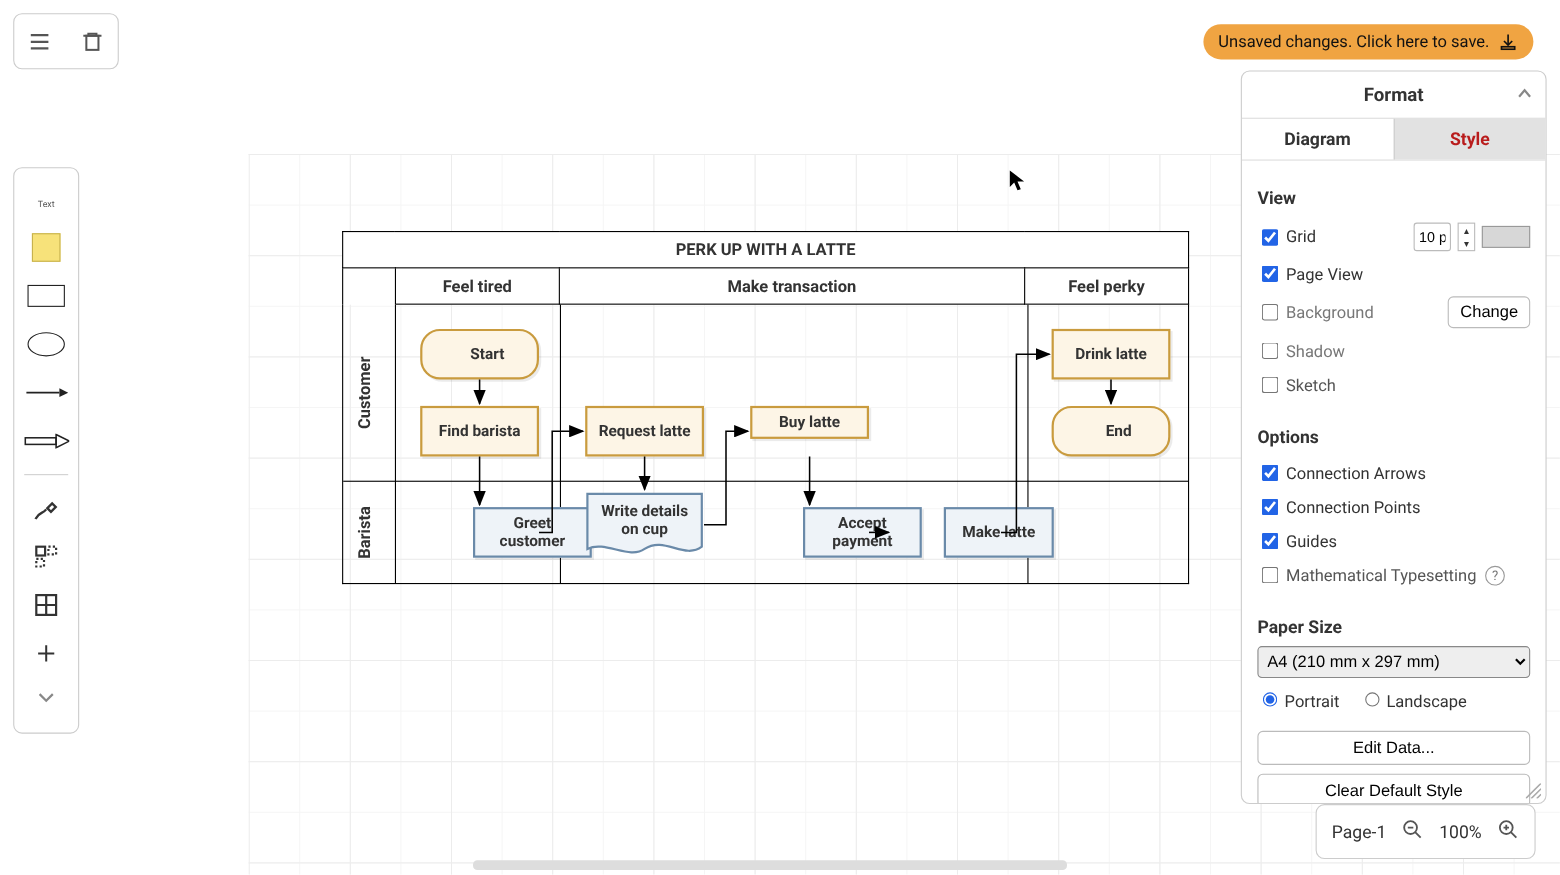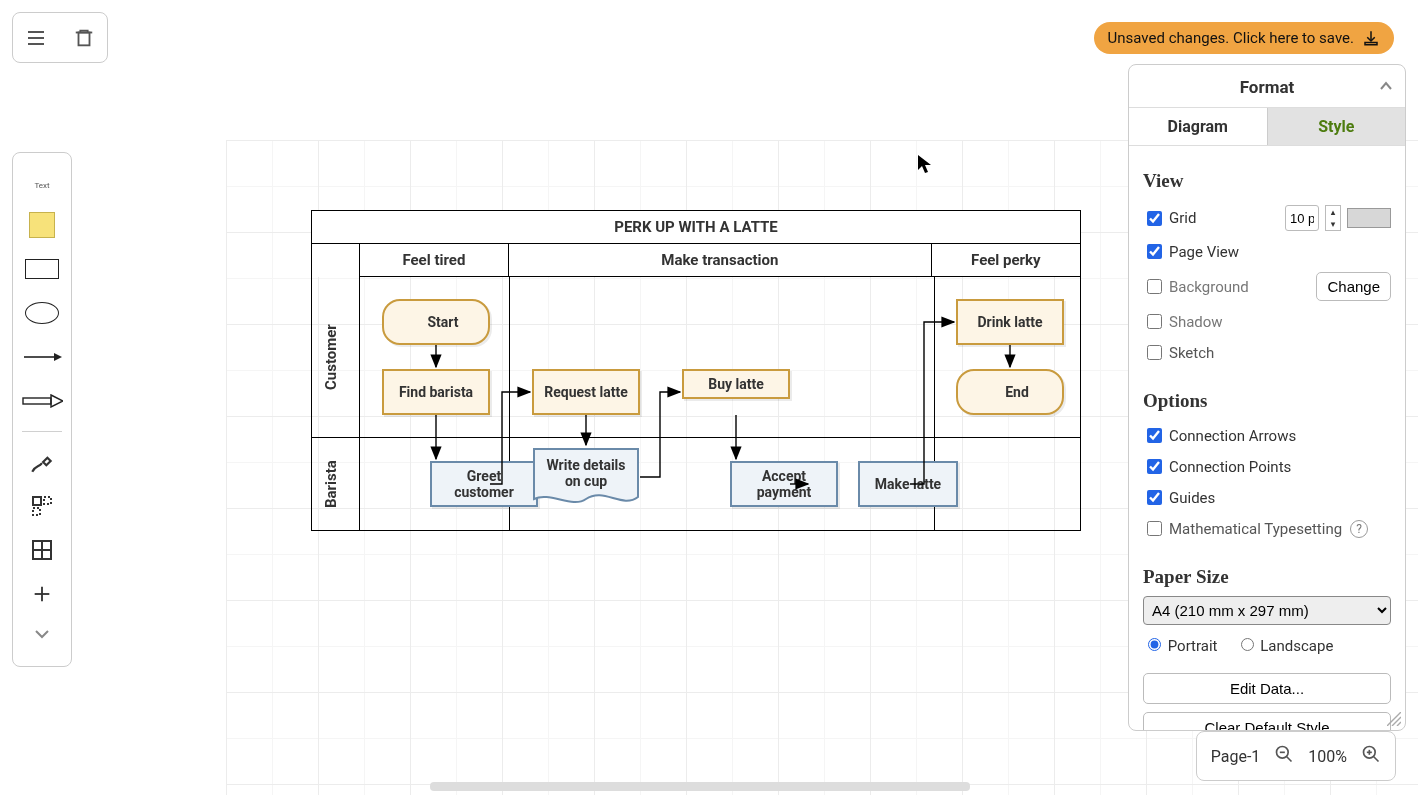--- a/index.html
+++ b/index.html
@@ -43,23 +43,23 @@
 .rnd{border-color:#c99b3e;background:#fdf5e6;border-radius:18px;padding-left:20px;}
 .rectB{border-color:#6a8aa9;background:#eef3f8;margin-left:48px;}
 svg.chart-svg{position:absolute;inset:0;width:100%;height:100%;pointer-events:none;}
 
 
 #fmt{position:absolute;right:12px;top:64px;width:278px;bottom:64px;border:1px solid #ccc;border-radius:8px;background:#fff;display:flex;flex-direction:column;}
 #fmt h2{margin:0;text-align:center;font-size:17px;font-weight:700;padding:12px 0 10px;position:relative;}
 #fmt h2 .chev{position:absolute;right:12px;top:10px;color:#888;}
 #fmt .tabs{display:flex;border-top:1px solid #ddd;border-bottom:1px solid #ddd;}
 #fmt .tabs div{flex:1;text-align:center;padding:9px 0;font-weight:700;font-size:16px;}
-#fmt .tabs .inactive{background:#e2e2e2;color:#4d7c0f;border-left:1px solid #ccc;}
+#fmt .tabs .inactive{background:#e2e2e2;color:#b91c1c;border-left:1px solid #ccc;}
 #fmt .body{padding:16px 14px;overflow:auto;flex:1;}
-#fmt .sect{font-weight:700;margin:8px 0 8px;font-size:19px;font-family:Liberation Serif, serif;}
+#fmt .sect{font-weight:700;margin:8px 0 8px;font-size:16px;}
 #fmt label.line{display:flex;align-items:center;gap:4px;padding:5px 0;font-size:15px;color:#333;}
 #fmt label.line input[type=checkbox]{accent-color:#2264e6;width:15px;height:15px;}
 #fmt .grid-extras{display:flex;align-items:center;gap:6px;}
 #fmt .grid-num{width:34px;height:26px;border:1px solid #bbb;border-radius:3px;text-align:right;padding:0 4px;font-size:13px;}
 #fmt .spin{display:flex;flex-direction:column;border:1px solid #bbb;height:26px;}
 #fmt .spin div{width:14px;height:12px;font-size:9px;display:flex;align-items:center;justify-content:center;}
 #fmt .swat{width:44px;height:20px;border:1px solid #999;background:#d7d7d7;}
 #fmt button.btn{width:100%;border:1px solid #bbb;background:#fff;border-radius:5px;padding:6px;font-size:15px;margin-top:8px;cursor:pointer;}
 #fmt button.small{width:auto;padding:5px 10px;margin:0;}
 #fmt select{width:100%;border:1px solid #888;border-radius:4px;padding:4px;font-size:15px;background:#eee;}

